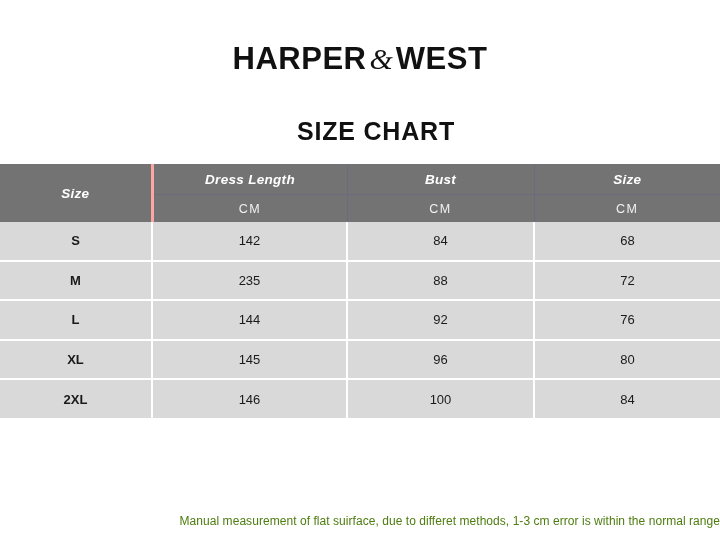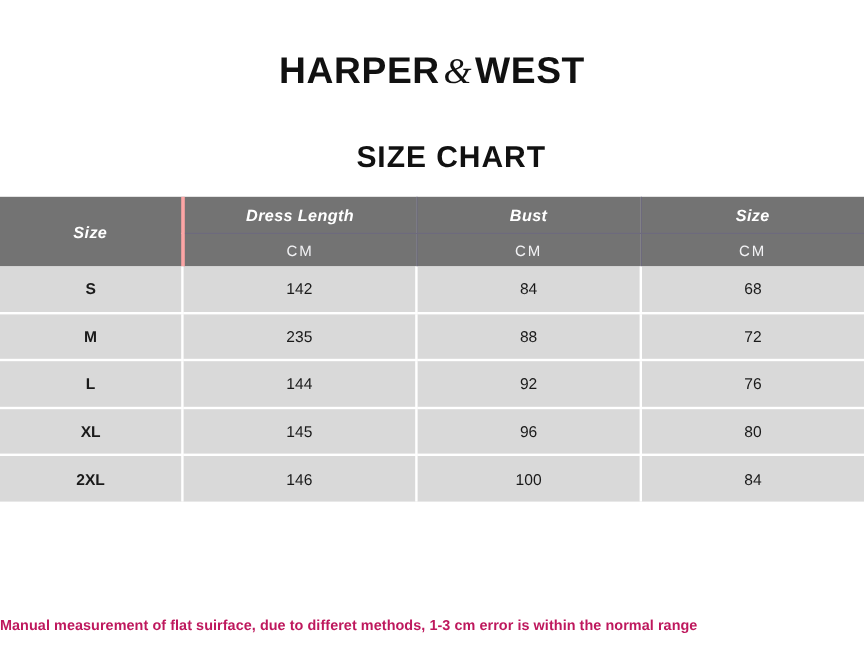--- a/index.html
+++ b/index.html
@@ -146,24 +146,24 @@
   tbody td:last-child {
     border-right: none;
   }
 
   
   .footer-note {
     position: absolute;
     top: 514px;
     left: 0;
     width: 720px;
-    text-align: left;
+    text-align: right;
     font-size: 12px;
-    font-weight: 700;
-    color: #be185d;
+    font-weight: 400;
+    color: #4d7c0f;
     letter-spacing: 0.05px;
   }
 </style>
 </head>
 <body>
 
 <div class="page">
 
   <div class="brand">
     <div class="brand-name"><span>HARPER</span><span class="brand-amp">&amp;</span><span>WEST</span></div>

